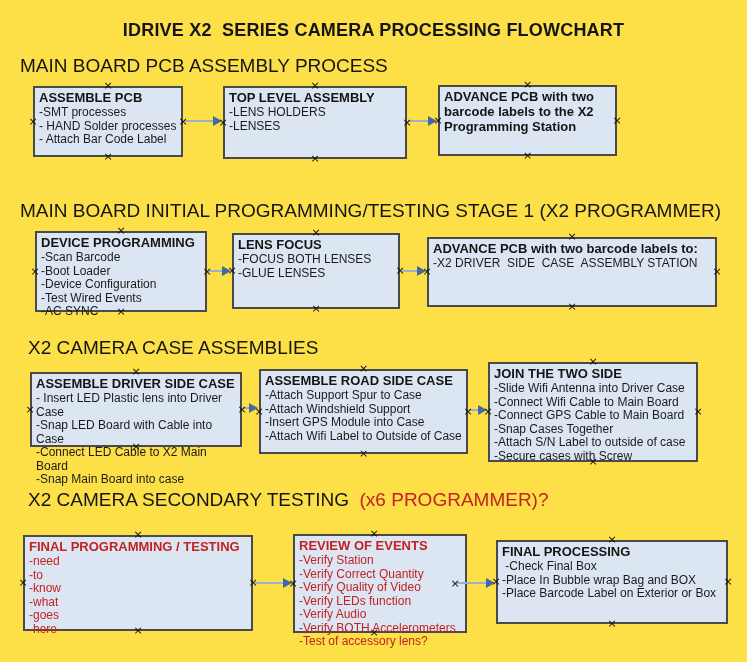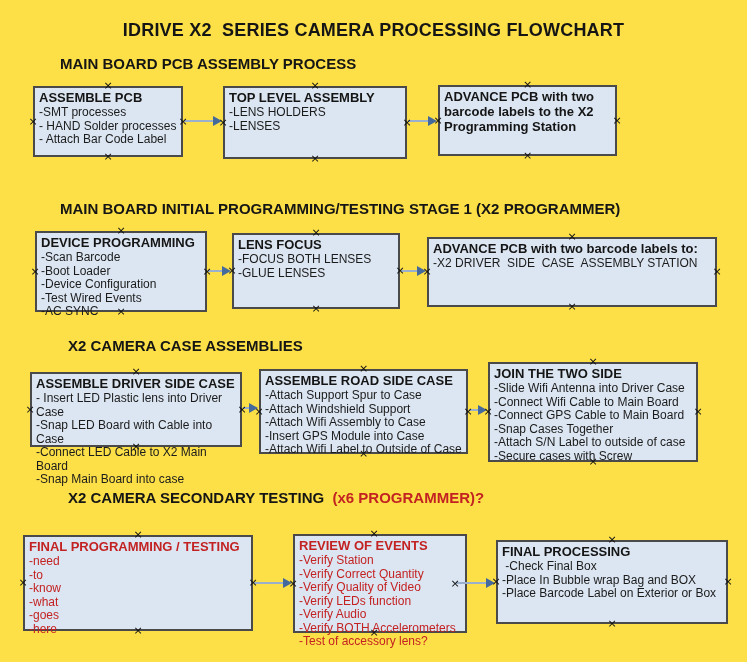--- a/index.html
+++ b/index.html
@@ -6,21 +6,21 @@
   #canvas{
     position:relative;width:747px;height:662px;background:#fde047;
     font-family:"Liberation Sans",sans-serif;overflow:hidden;
     --box-fill:#dce6f2;--box-border:#4a4a4a;--arrow-line:#9ab0cc;--arrow-head:#44699d;--red:#c32222;--ink:#151515;
   }
   .page-title{
     position:absolute;left:0;top:20px;width:100%;text-align:center;
     font-size:18px;font-weight:bold;color:var(--ink);white-space:pre;letter-spacing:.2px;
   }
   .section-heading{
-    position:absolute;font-size:15px;font-weight:bold;color:var(--ink);white-space:pre;margin-left:40px;
+    position:absolute;font-size:19px;font-weight:normal;color:var(--ink);white-space:pre;
   }
   .section-heading .accent{color:var(--red);}
   .box{
     position:absolute;background:var(--box-fill);border:2px solid var(--box-border);
     box-sizing:border-box;padding:2px 3px 0 4px;overflow:visible;
   }
   .box-title{font-size:13px;font-weight:bold;color:var(--ink);line-height:15px;margin-bottom:1px;white-space:pre-wrap;}
   .box-item{font-size:12px;color:#1b1b1b;line-height:13.5px;white-space:pre-wrap;}
   .box.red .box-title,.box.red .box-item{color:var(--red);}
   .arrow{position:absolute;height:0;border-top:2px solid var(--arrow-line);}
@@ -82,21 +82,20 @@
     <div class="box-title">ASSEMBLE DRIVER SIDE CASE</div>
     <div class="box-item">- Insert LED Plastic lens into Driver Case</div>
     <div class="box-item">-Snap LED Board with Cable into Case</div>
     <div class="box-item">-Connect LED Cable to X2 Main Board</div>
     <div class="box-item">-Snap Main Board into case</div>
   </div>
   <div class="box" style="left:259px;top:369px;width:209px;height:85px">
     <div class="box-title">ASSEMBLE ROAD SIDE CASE</div>
     <div class="box-item">-Attach Support Spur to Case</div>
     <div class="box-item">-Attach Windshield Support</div>
-    <div class="box-item">-Attach Wifi Assembly to Case</div>
     <div class="box-item">-Insert GPS Module into Case</div>
     <div class="box-item">-Attach Wifi Label to Outside of Case</div>
   </div>
   <div class="box" style="left:488px;top:362px;width:210px;height:100px">
     <div class="box-title">JOIN THE TWO SIDE</div>
     <div class="box-item">-Slide Wifi Antenna into Driver Case</div>
     <div class="box-item">-Connect Wifi Cable to Main Board</div>
     <div class="box-item">-Connect GPS Cable to Main Board</div>
     <div class="box-item">-Snap Cases Together</div>
     <div class="box-item">-Attach S/N Label to outside of case</div>

